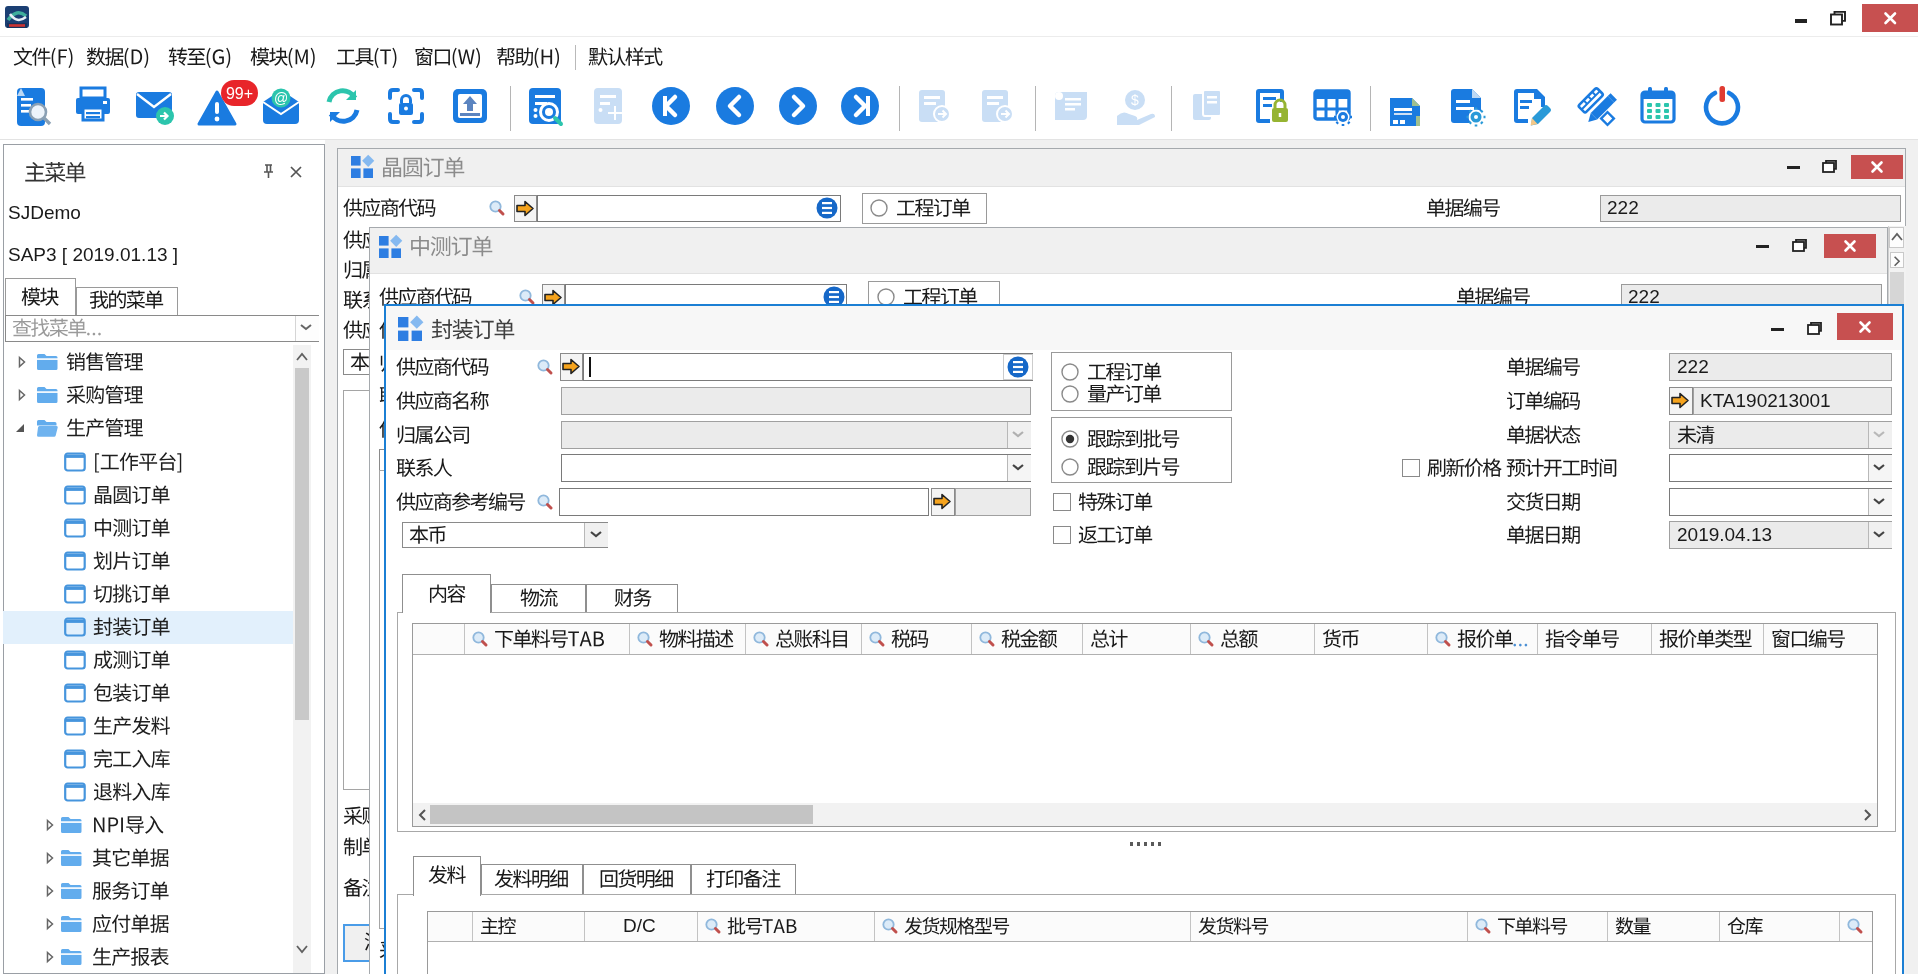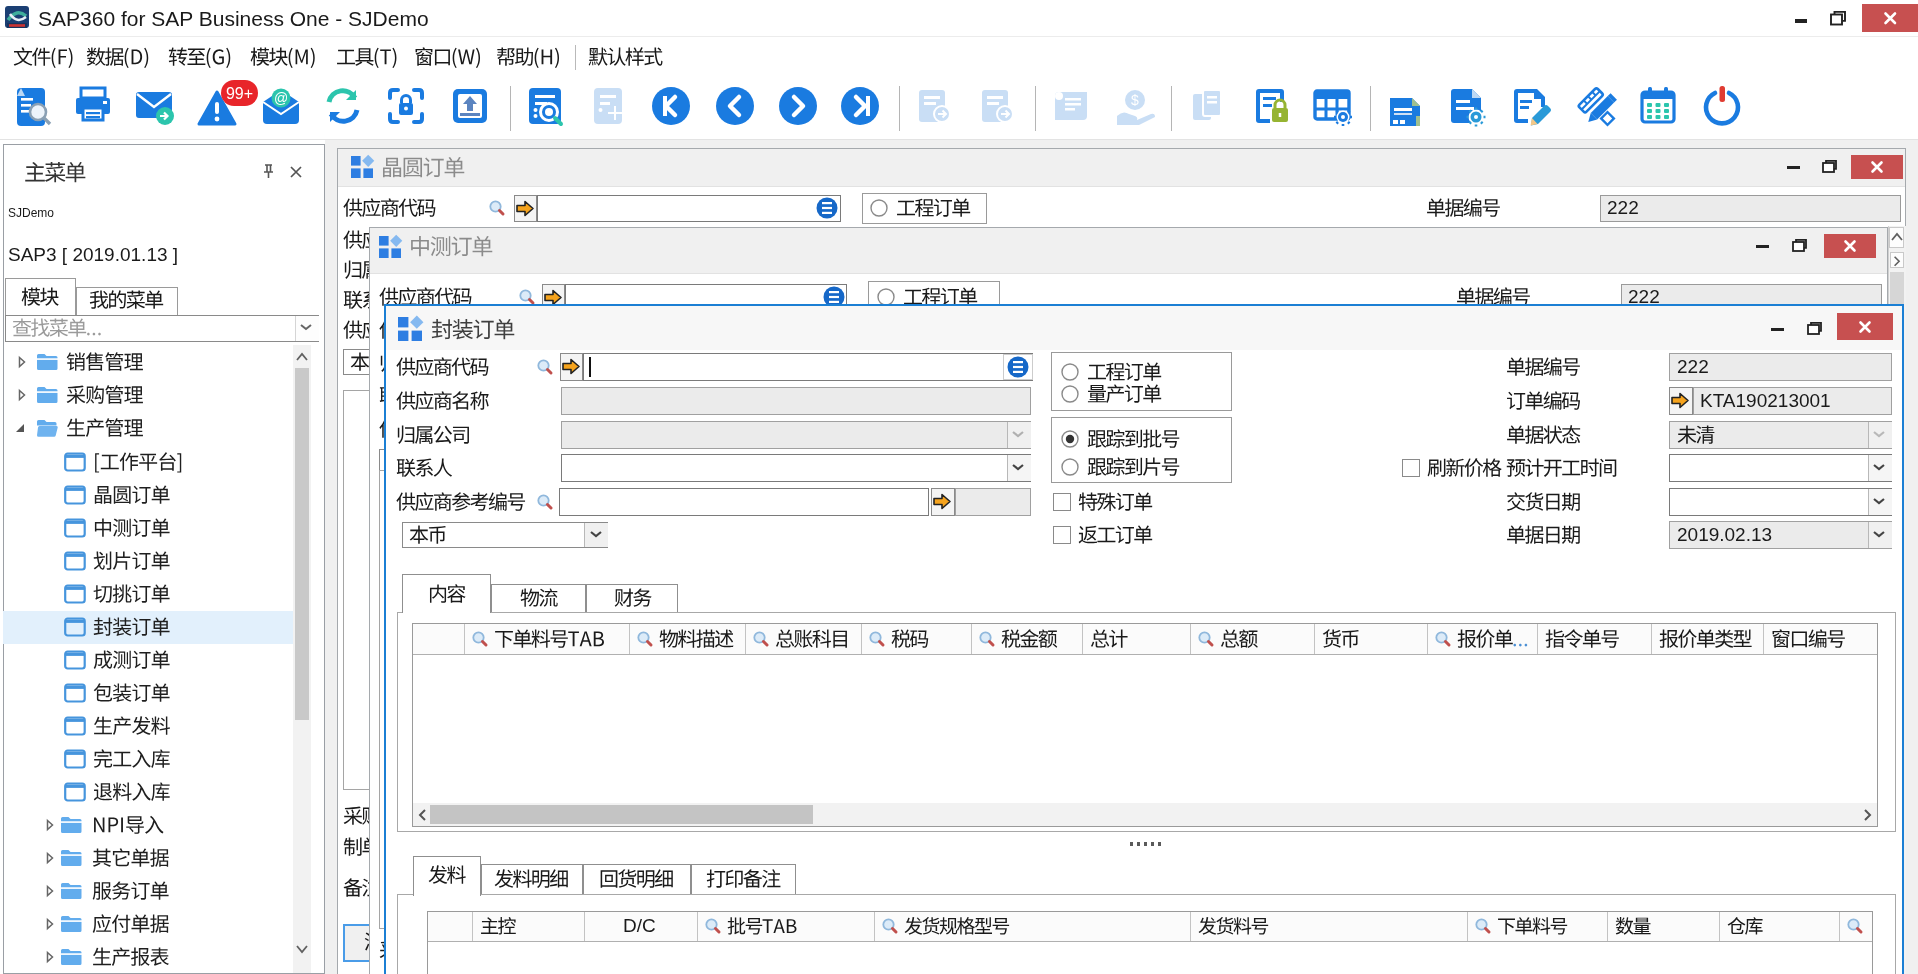--- a/index.html
+++ b/index.html
@@ -173,21 +173,20 @@
 <div id="page">
 <div style="position:absolute;left:0px;top:0px;width:1918px;height:36px;background:#fff"></div>
 <div style="position:absolute;left:0px;top:36px;width:1918px;height:1px;background:#ececec"></div>
 <svg style="position:absolute;left:5px;top:6px;" width="24" height="24">
       <rect x="0" y="0" width="24" height="22" rx="3" fill="#1b3f73"></rect>
       <path d="M3 14 q9 -12 18 -4" stroke="#3fae9c" stroke-width="3.5" fill="none"></path>
       <path d="M5 8 q7 10 16 3" stroke="#e8eef6" stroke-width="2.5" fill="none"></path>
       <rect x="2" y="17" width="20" height="5" fill="#17335e"></rect>
       <rect x="4" y="18.2" width="16" height="2.6" fill="#c33"></rect>
     </svg>
-<div style="position:absolute;left:38px;top:5.0px;height:28px;line-height:28px;font-size:21px;color:#1a1a1a;white-space:pre">SAP360 for SAP Business One - SJDemo</div>
 <svg style="position:absolute;left:1795px;top:19px;" width="13" height="5">
       <rect width="12" height="4" fill="#222"></rect>
     </svg>
 <svg style="position:absolute;left:1830px;top:10px;" width="18" height="17">
       <rect x="1" y="4.5" width="11" height="10" fill="#fff" stroke="#222" stroke-width="1.9"></rect>
       <path d="M4.5 4.5 v-2.6 h10.5 v9 h-2.6" fill="none" stroke="#222" stroke-width="1.9"></path>
     </svg>
 <div style="position:absolute;left:1862px;top:4px;width:56px;height:28px;background:#c75050"></div>
 <svg style="position:absolute;left:1883px;top:11px;" width="15" height="15">
       <path d="M2.5 2.5 L12 12 M12 2.5 L2.5 12" stroke="#fff" stroke-width="2.6" stroke-linecap="round"></path>
@@ -481,21 +480,21 @@
       </g>
     </svg>
 <svg style="position:absolute;left:260px;top:163px;" width="16" height="17">
       <g stroke="#555" stroke-width="1.6" fill="none">
         <path d="M5 2 h7 M7 2 v7 M10.5 2 v7 M4 9 h9 M8.5 9 v6"></path>
       </g>
     </svg>
 <svg style="position:absolute;left:289px;top:165px;" width="14" height="14">
       <path d="M2 2 L12 12 M12 2 L2 12" stroke="#555" stroke-width="1.7"></path>
     </svg>
-<div style="position:absolute;left:8px;top:199.0px;height:28px;line-height:28px;font-size:12px;color:#1a1a1a;white-space:pre">SJDemo</div>
+<div style="position:absolute;left:8px;top:199.0px;height:28px;line-height:28px;font-size:19px;color:#1a1a1a;white-space:pre">SJDemo</div>
 <div style="position:absolute;left:8px;top:241.0px;height:28px;line-height:28px;font-size:19px;color:#1a1a1a;white-space:pre">SAP3 [ 2019.01.13 ]</div>
 <div style="position:absolute;left:5px;top:278px;width:71px;height:37px;background:#fff;border:1px solid #9a9a9a;border-bottom:none;box-sizing:border-box"></div>
 <div style="position:absolute;left:76px;top:287px;width:102px;height:28px;background:#fff;border:1px solid #9a9a9a;border-bottom:none;box-sizing:border-box"></div>
 <svg class="z" style="left:21.0px;top:282.0px" width="37" height="30">
       <g fill="#1a1a1a" transform="translate(0,22.20) scale(0.02000,-0.02000)">
         <use href="#g6a21" x="0.0"></use>
         <use href="#g5757" x="920.0"></use>
       </g>
     </svg>
 <svg class="z" style="left:89.0px;top:285.0px" width="74" height="30">
@@ -1331,21 +1330,21 @@
 <div style="position:absolute;left:1868px;top:455px;width:23px;height:26px;background:#f5f5f5;border-left:1px solid #b8b8b8"></div>
 <svg style="position:absolute;left:1872px;top:461px;" width="14" height="14">
       <path d="M2 4.0 l5.0 4.0 l5.0 -4.0" stroke="#444" stroke-width="2.2" fill="none"></path>
     </svg>
 <div style="position:absolute;left:1669px;top:487.5px;width:223px;height:28px;background:#fff;border:1px solid #7a7a7a;box-sizing:border-box"></div>
 <div style="position:absolute;left:1868px;top:488.5px;width:23px;height:26px;background:#f5f5f5;border-left:1px solid #b8b8b8"></div>
 <svg style="position:absolute;left:1872px;top:494.5px;" width="14" height="14">
       <path d="M2 4.0 l5.0 4.0 l5.0 -4.0" stroke="#444" stroke-width="2.2" fill="none"></path>
     </svg>
 <div style="position:absolute;left:1669px;top:521px;width:223px;height:28px;background:#ebebeb;border:1px solid #a0a0a0;box-sizing:border-box"></div>
-<div style="position:absolute;left:1677px;top:521.0px;height:28px;line-height:28px;font-size:19px;color:#1a1a1a;white-space:pre">2019.02.13</div>
+<div style="position:absolute;left:1677px;top:521.0px;height:28px;line-height:28px;font-size:19px;color:#1a1a1a;white-space:pre">2019.04.13</div>
 <div style="position:absolute;left:1868px;top:522px;width:23px;height:26px;background:#f0f0f0;border-left:1px solid #b8b8b8"></div>
 <svg style="position:absolute;left:1872px;top:528px;" width="14" height="14">
       <path d="M2 4.0 l5.0 4.0 l5.0 -4.0" stroke="#444" stroke-width="2.2" fill="none"></path>
     </svg>
 <div style="position:absolute;left:397px;top:612px;width:1499px;height:220px;background:#fff;border:1px solid #a8a8a8;box-sizing:border-box"></div>
 <div style="position:absolute;left:491px;top:584px;width:95px;height:28px;background:#fff;border:1px solid #8f8f8f;border-bottom:none;box-sizing:border-box"></div>
 <div style="position:absolute;left:586px;top:584px;width:92px;height:28px;background:#fff;border:1px solid #8f8f8f;border-bottom:none;box-sizing:border-box"></div>
 <div style="position:absolute;left:402px;top:574px;width:89px;height:39px;background:#fff;border:1px solid #8f8f8f;border-bottom:none;box-sizing:border-box"></div>
 <svg class="z" style="left:428.0px;top:579.0px" width="37" height="30">
       <g fill="#1a1a1a" transform="translate(0,22.20) scale(0.02000,-0.02000)">

